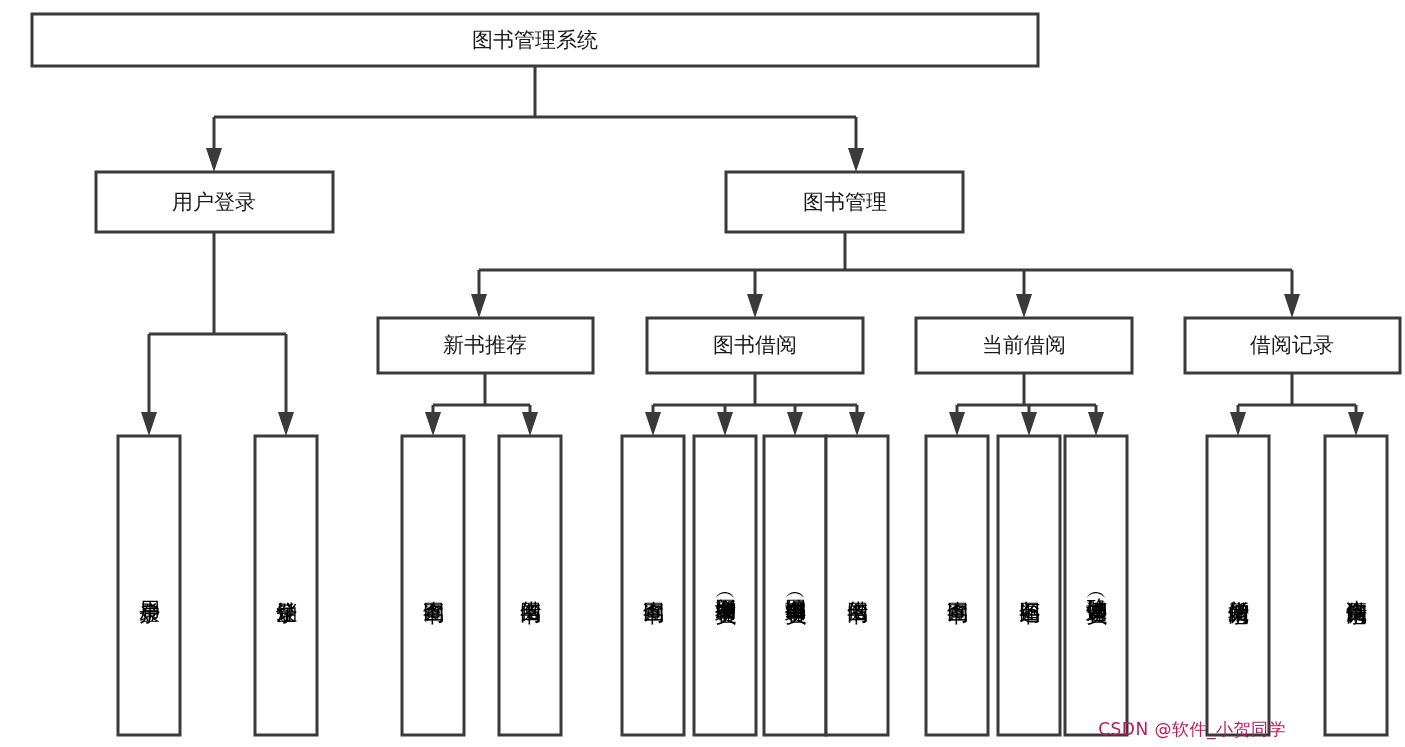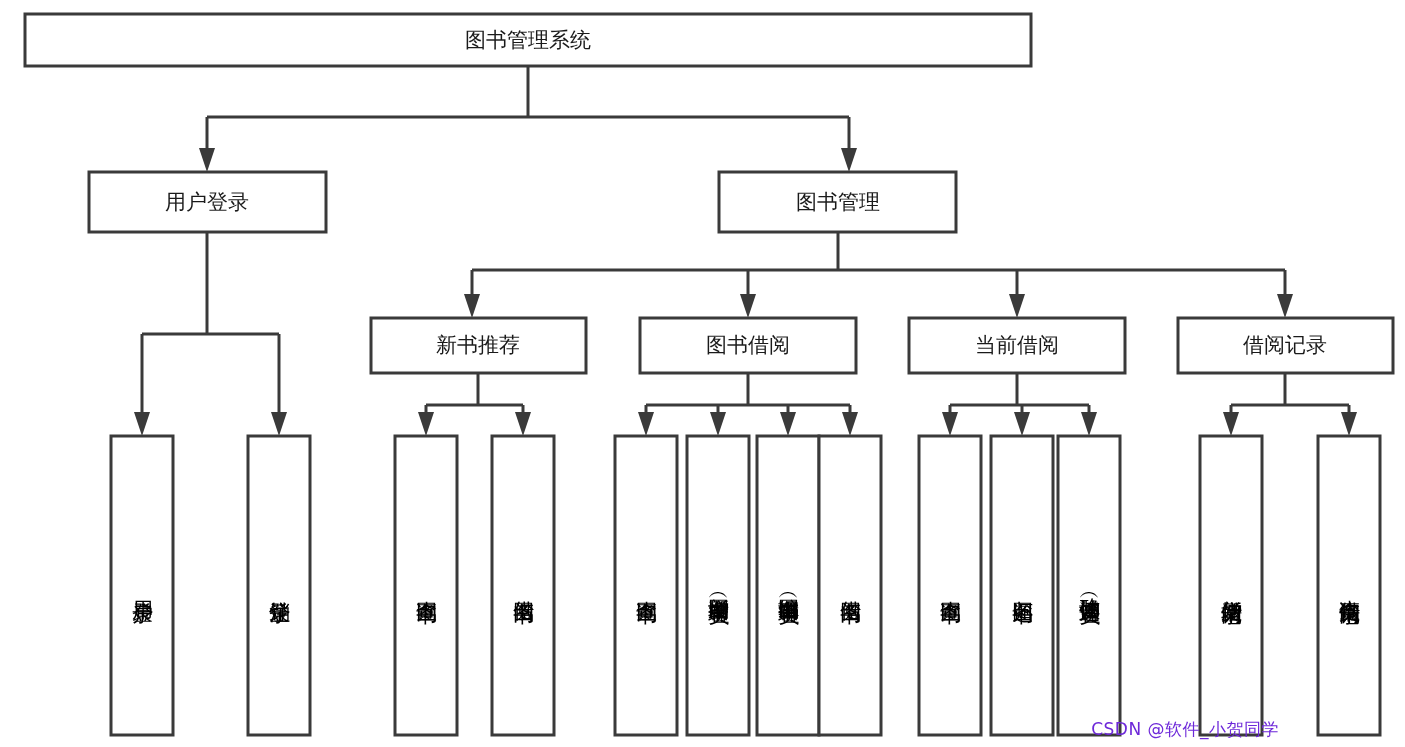--- a/index.html
+++ b/index.html
@@ -9,21 +9,21 @@
   }
   body {
     width: 1405px;
     height: 747px;
     font-family: "DejaVu Sans", "Liberation Sans", sans-serif;
     overflow: hidden;
     position: relative;
   }
   #diagram-root {
     position: absolute;
-    left: 8px;
+    left: 15px;
     top: 0;
     width: 1279px;
     height: 747px;
     text-decoration: underline;
   }
   svg#tree-svg {
     position: absolute;
     left: 0;
     top: 0;
     width: 1405px;
@@ -72,21 +72,21 @@
   .vlabel-wrap {
     position: absolute;
     pointer-events: none;
   }
   #watermark {
     position: absolute;
     right: 8px;
     bottom: 6px;
     font-family: "DejaVu Sans", "Liberation Sans", sans-serif;
     font-size: 17px;
-    color: #6d28d9;
+    color: #be185d;
     white-space: nowrap;
     letter-spacing: 0.5px;
   }
 </style>
 </head>
 <body>
 
 <div id="diagram-root">
 
   <svg id="tree-svg" viewBox="0 0 1405 747">

